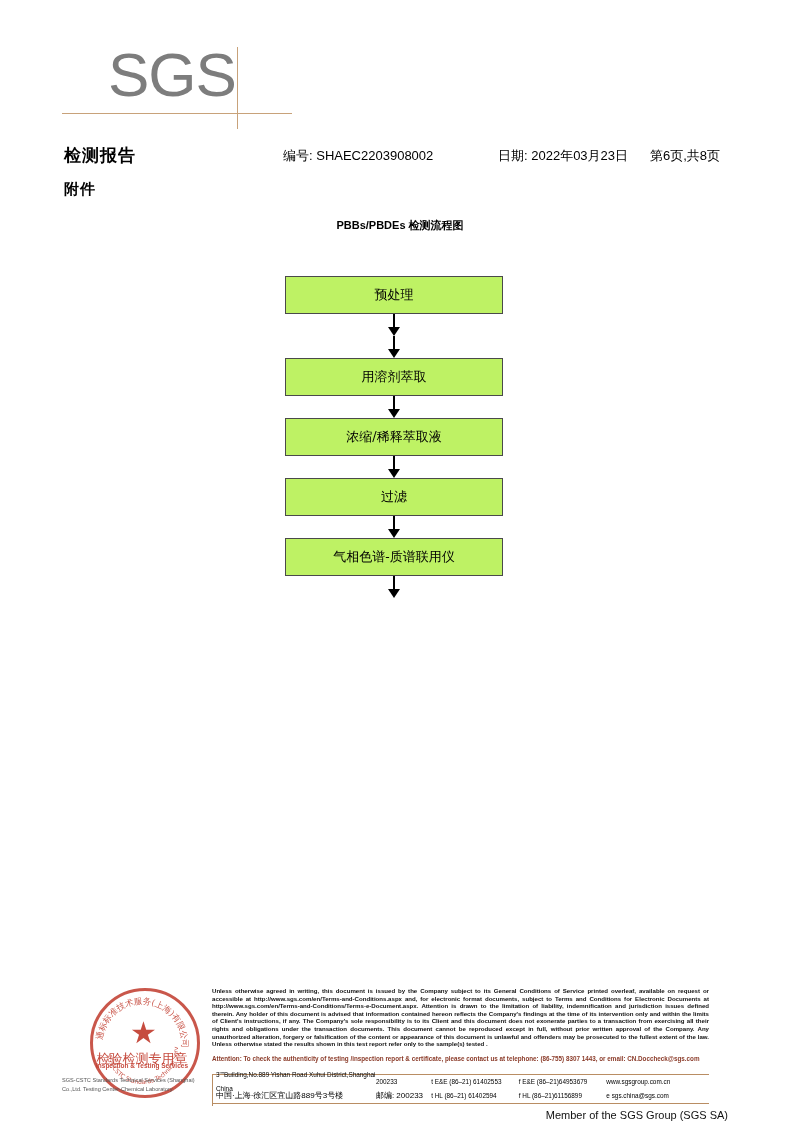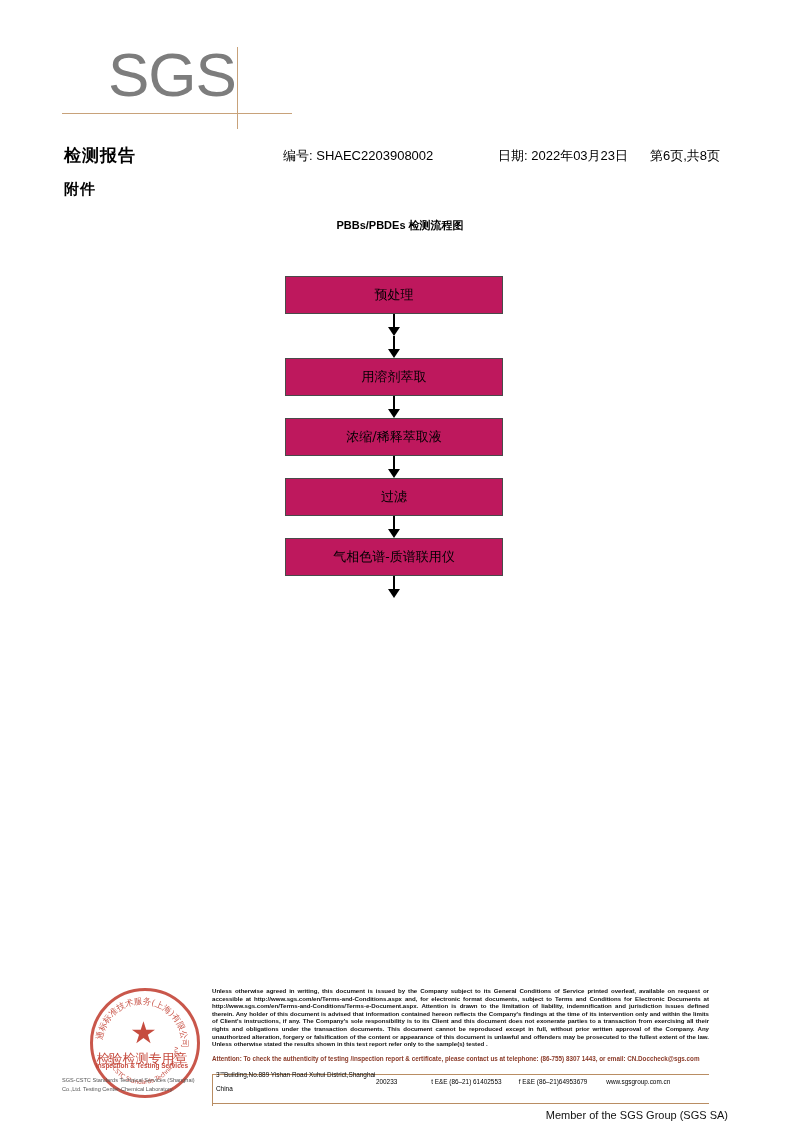--- a/index.html
+++ b/index.html
@@ -106,21 +106,21 @@
     left: 285px;
     top: 276px;
     width: 218px;
   }
   .flow-row { position: relative; }
   .flow-box {
     box-sizing: border-box;
     width: 218px;
     height: 38px;
     border: 1px solid #4a4a4a;
-    background: #be185d;
+    background: #bef264;
     display: flex;
     align-items: center;
     justify-content: center;
     font-size: 13px;
     font-family: "DejaVu Serif", "Liberation Serif", serif;
     color: #000;
   }
   .flow-arrow {
     position: relative;
     height: 22px;
@@ -387,17 +387,24 @@
   <div class="addr-rule-left"></div>
 
   <div class="addr-grid">
     <div class="addr-row">
       <div class="addr-c1">3""Building,No.889 Yishan Road Xuhui District,Shanghai China</div>
       <div class="addr-c2">200233</div>
       <div class="addr-c3">t E&amp;E (86–21) 61402553</div>
       <div class="addr-c4">f E&amp;E (86–21)64953679</div>
       <div class="addr-c5">www.sgsgroup.com.cn</div>
     </div>
+    <div class="addr-row">
+      <div class="addr-c1 addr-cn">中国·上海·徐汇区宜山路889号3号楼</div>
+      <div class="addr-c2 addr-cn">邮编: 200233</div>
+      <div class="addr-c3">t HL (86–21) 61402594</div>
+      <div class="addr-c4">f HL (86–21)61156899</div>
+      <div class="addr-c5">e  sgs.china@sgs.com</div>
+    </div>
   </div>
 
   <div class="member">Member of the SGS Group (SGS SA)</div>
 
 </div>
 
 </body></html>

